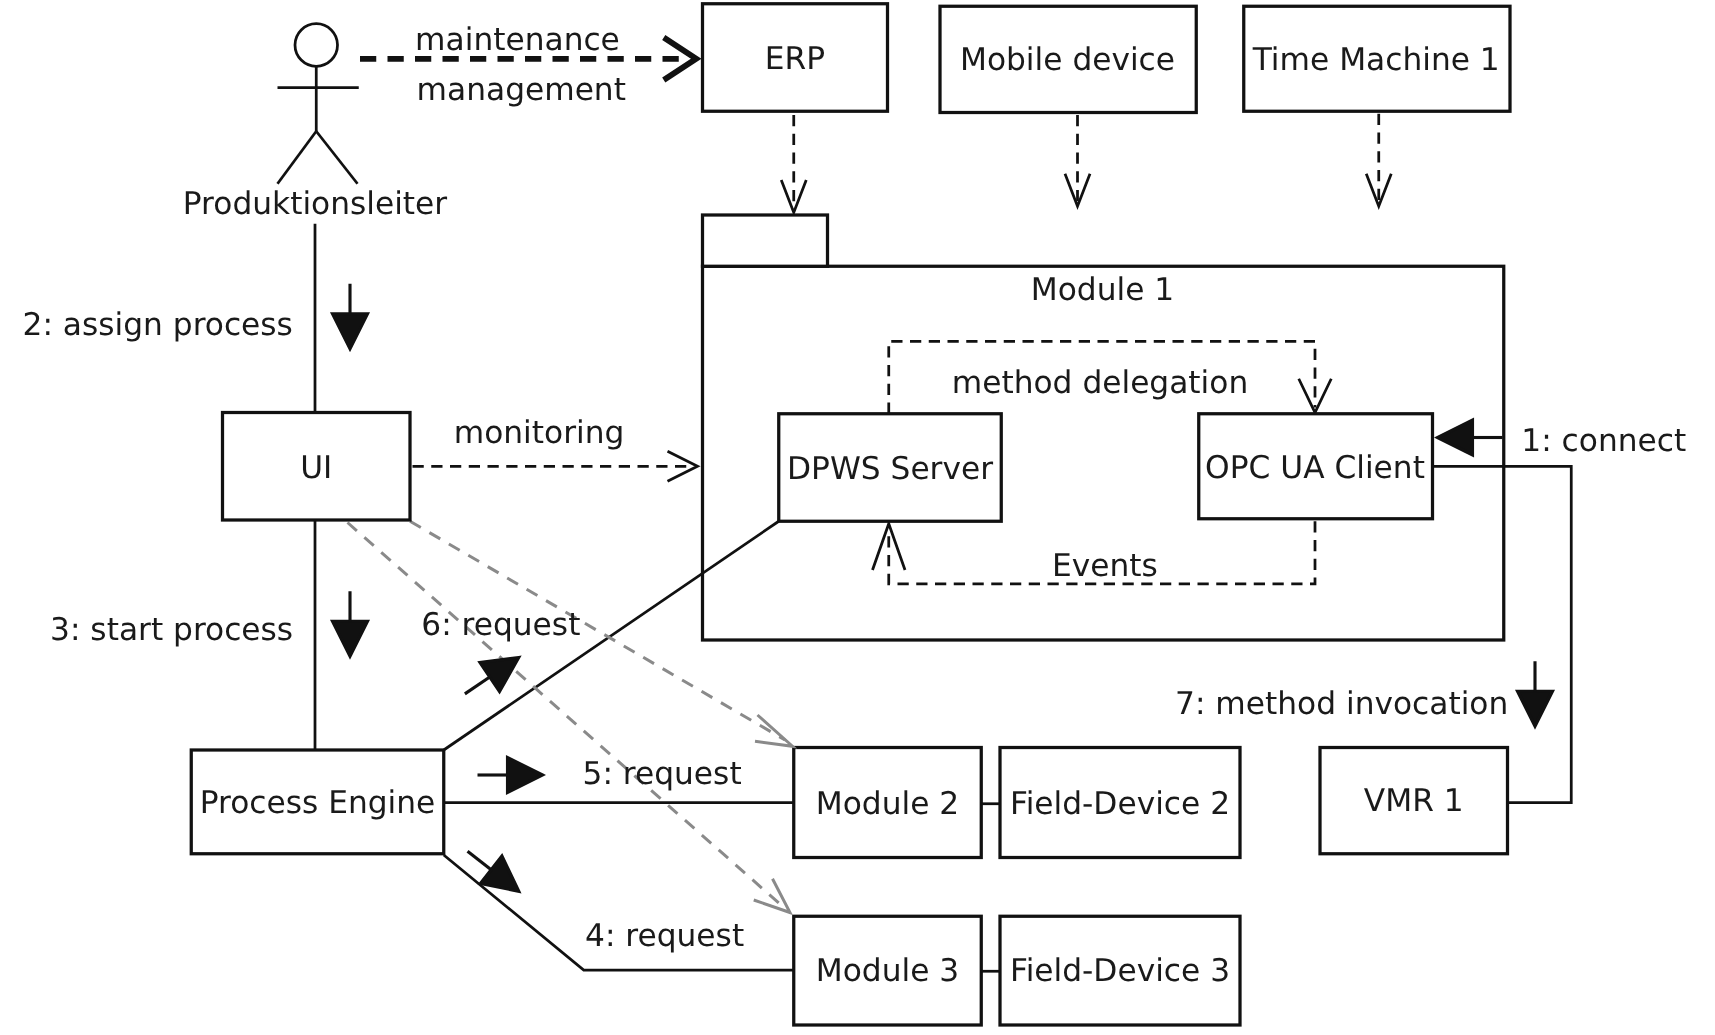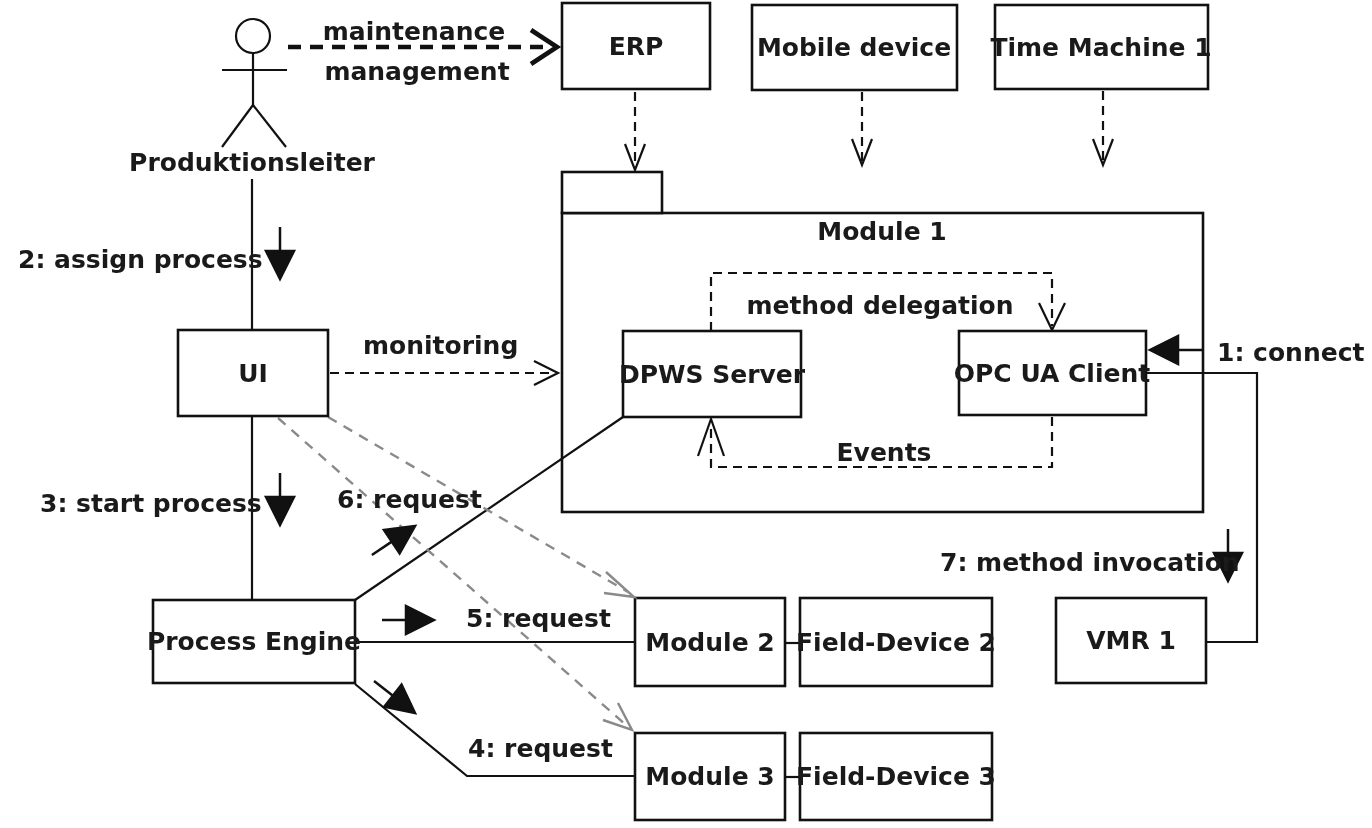--- a/index.html
+++ b/index.html
@@ -1,16 +1,16 @@
 <!DOCTYPE html>
 <html><head>
 <meta charset="utf-8">
 <style>
   html, body { margin: 0; padding: 0; background: #ffffff; }
-  .stage { width: 1372px; height: 828px; position: relative; background: #ffffff; font-weight: bold; }
+  .stage { width: 1372px; height: 828px; position: relative; background: #ffffff; }
   svg { display: block; }
   .node { fill: #ffffff; stroke: #111111; stroke-width: 2.6px; }
   .ln   { stroke: #111111; stroke-width: 2.2px; fill: none; }
   .dash { stroke: #111111; stroke-width: 2.2px; fill: none; stroke-dasharray: 9 6; }
   .bold-dash { stroke: #111111; stroke-width: 4.6px; fill: none; stroke-dasharray: 13 9; }
   .bold-ln   { stroke: #111111; stroke-width: 4.6px; fill: none; }
   .gray-dash { stroke: #8a8a8a; stroke-width: 2.4px; fill: none; stroke-dasharray: 10 8; }
   .gray-ln   { stroke: #8a8a8a; stroke-width: 2.4px; fill: none; }
   .head { stroke: #111111; stroke-width: 2.2px; fill: none; }
   .farrow { fill: #111111; stroke: #111111; stroke-width: 2.5px; }

